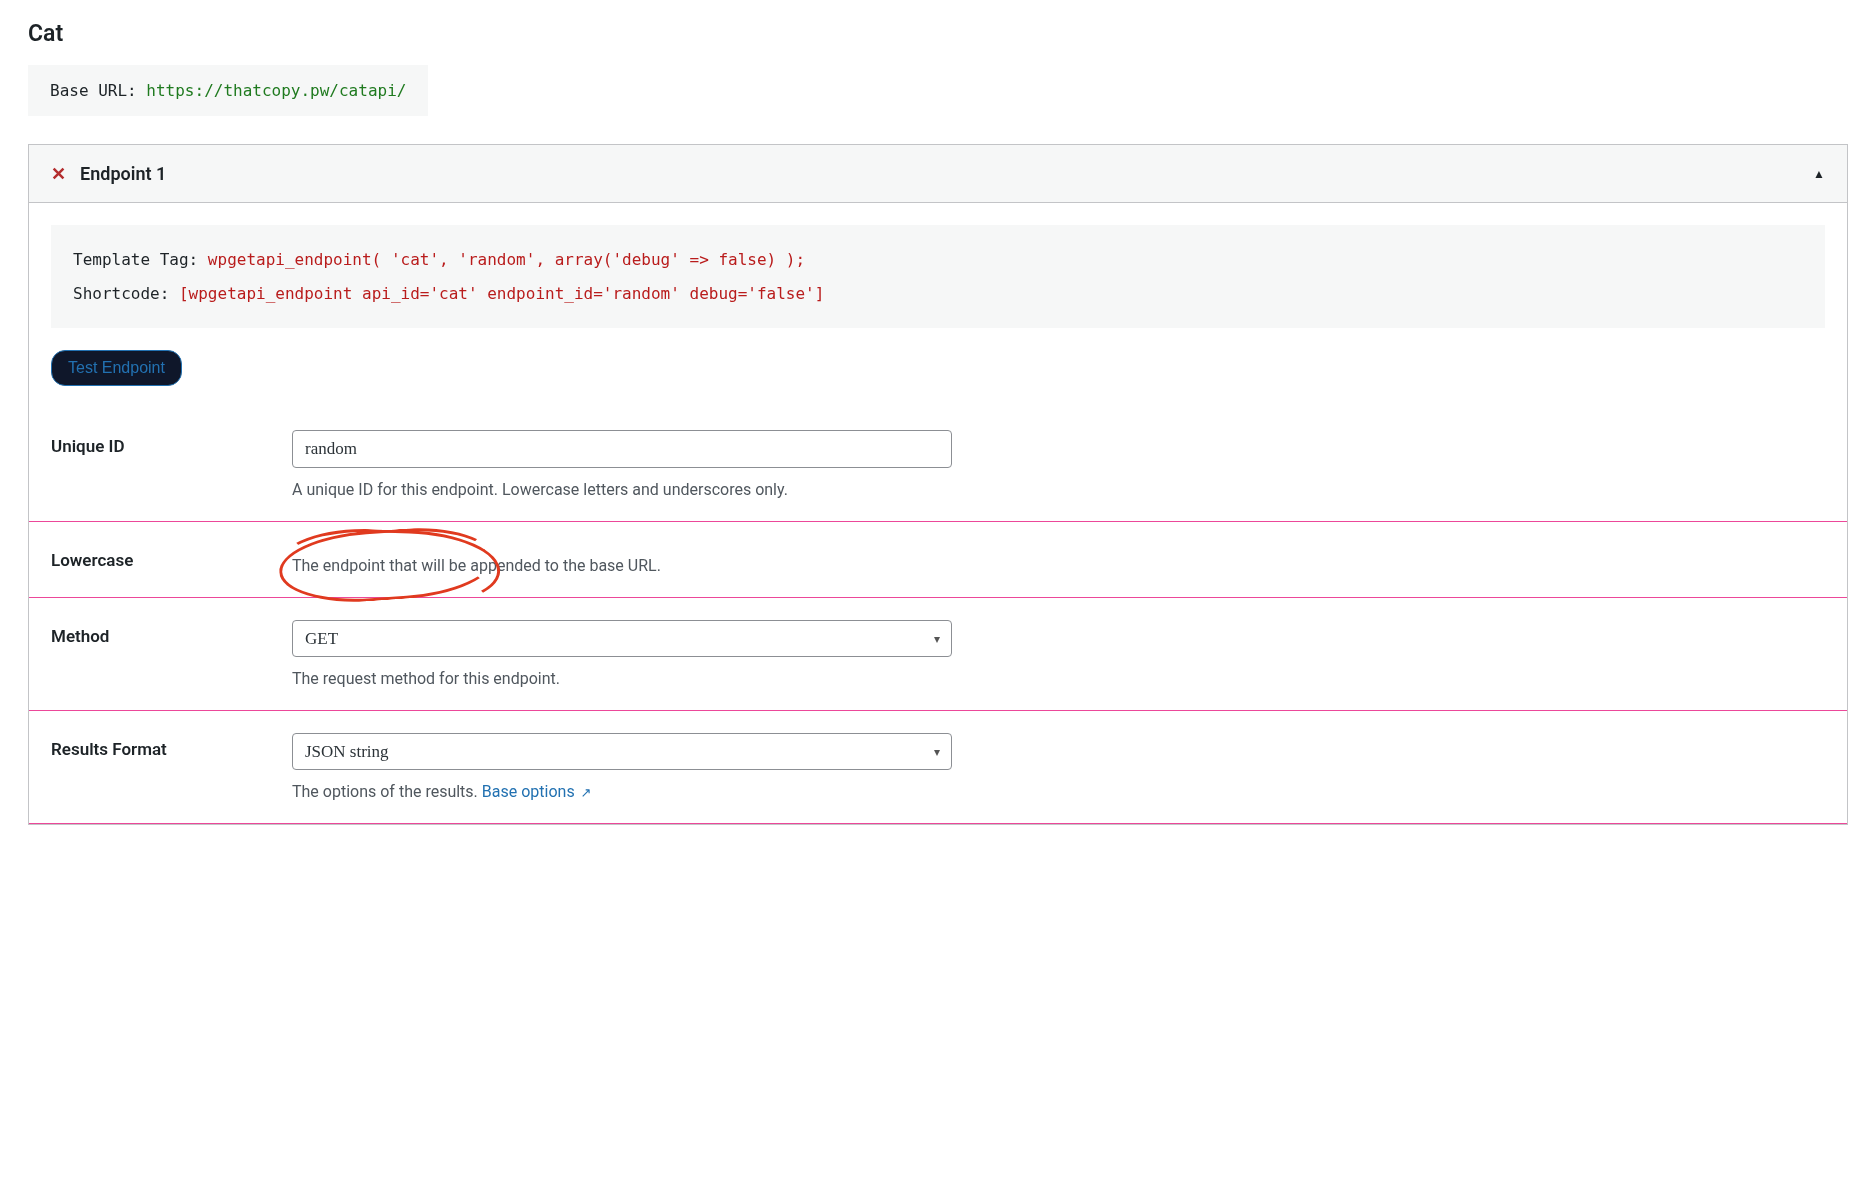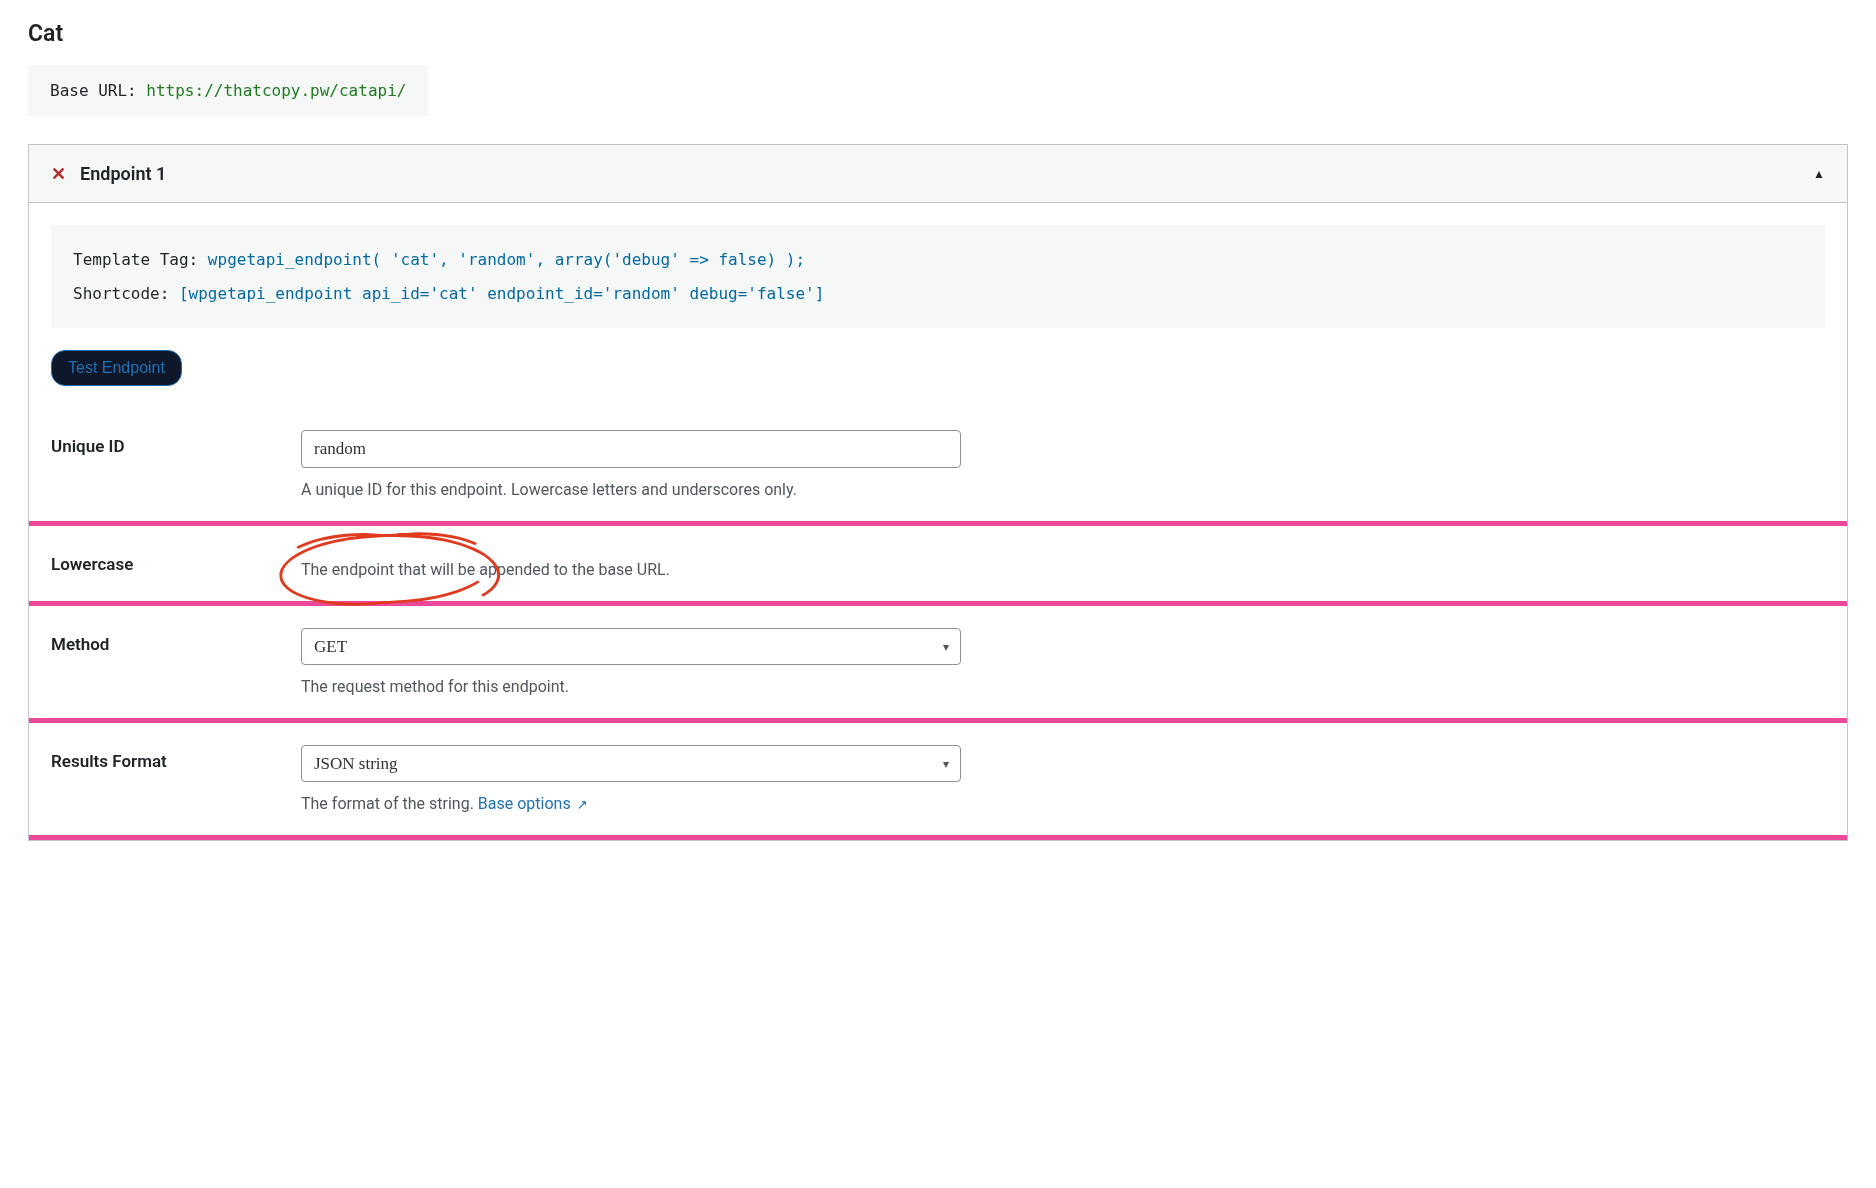--- a/index.html
+++ b/index.html
@@ -63,37 +63,37 @@
   }
   .code-box {
     background: #f6f7f7;
     margin: 22px;
     padding: 18px 22px;
     font-family: Menlo, Consolas, Monaco, monospace;
     font-size: 16px;
     line-height: 2.1;
   }
   .code-box .label { color: #1d2327; }
-  .code-box .code { color: #0369a1; text-align: center; }
+  .code-box .code { color: #b91c1c; text-align: center; }
   .test-btn {
     margin: 0 22px 22px 22px;
     display: inline-block;
     background: #0f172a;
     border: 1px solid #2271b1;
     color: #2271b1;
     font-size: 16px;
     padding: 8px 16px;
     border-radius: 14px;
     cursor: pointer;
   }
   .field-row {
     display: flex;
     padding: 22px;
-    border-bottom: 5px solid #ec4899;
-    gap: 20px;
+    border-bottom: 1px solid #ec4899;
+    gap: 11px;
     position: relative;
   }
   .field-row:first-of-type {
     border-top: 1px solid #e5e5e5;
   }
   .field-label {
     width: 230px;
     flex-shrink: 0;
     font-weight: 600;
     font-size: 17px;
@@ -232,21 +232,21 @@
     <div class="field-row">
       <div class="field-label">Results Format</div>
       <div class="field-input-wrap">
         <div class="select-wrap">
           <select class="select-input">
             <option>JSON string</option>
           </select>
           <span class="select-caret">▾</span>
         </div>
         <div class="help-text">
-          <span>The format of the string. </span><a href="#" class="help-link"><span>Base options</span> <span class="ext-icon">↗</span></a>
+          <span>The options of the results. </span><a href="#" class="help-link"><span>Base options</span> <span class="ext-icon">↗</span></a>
         </div>
       </div>
     </div>
 
   </div>
 </div>
 
 
 
 

